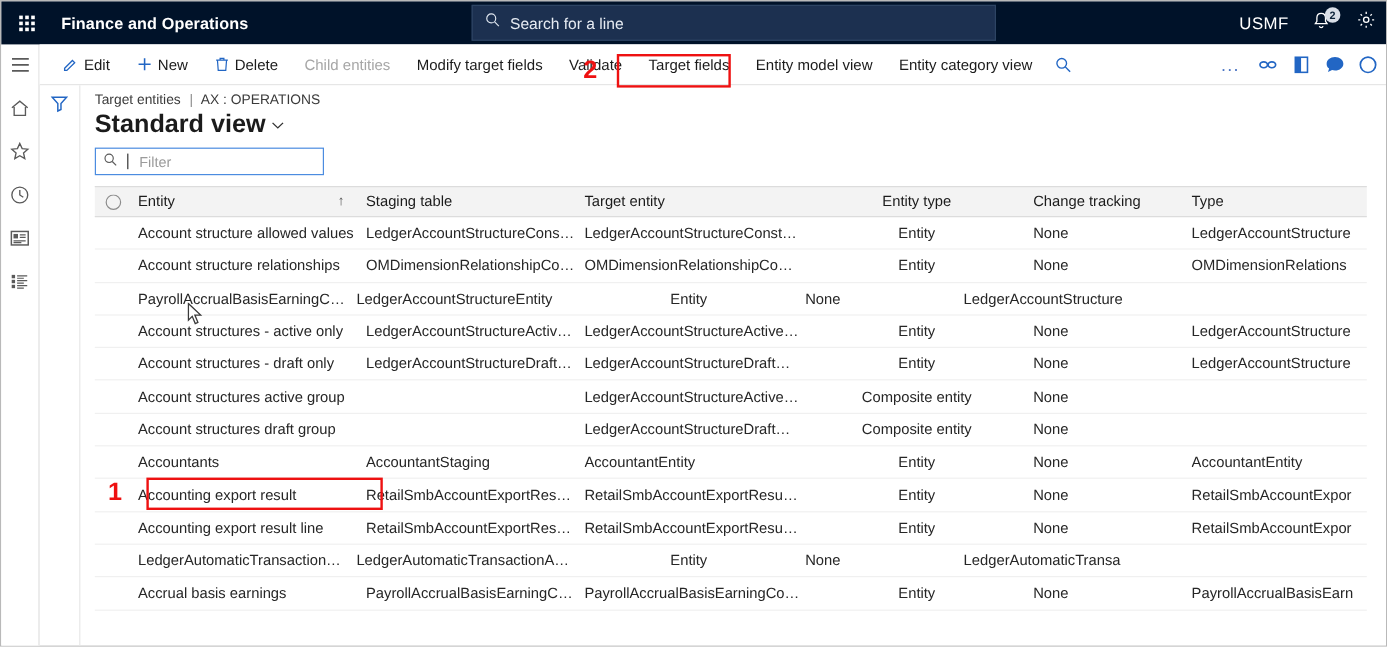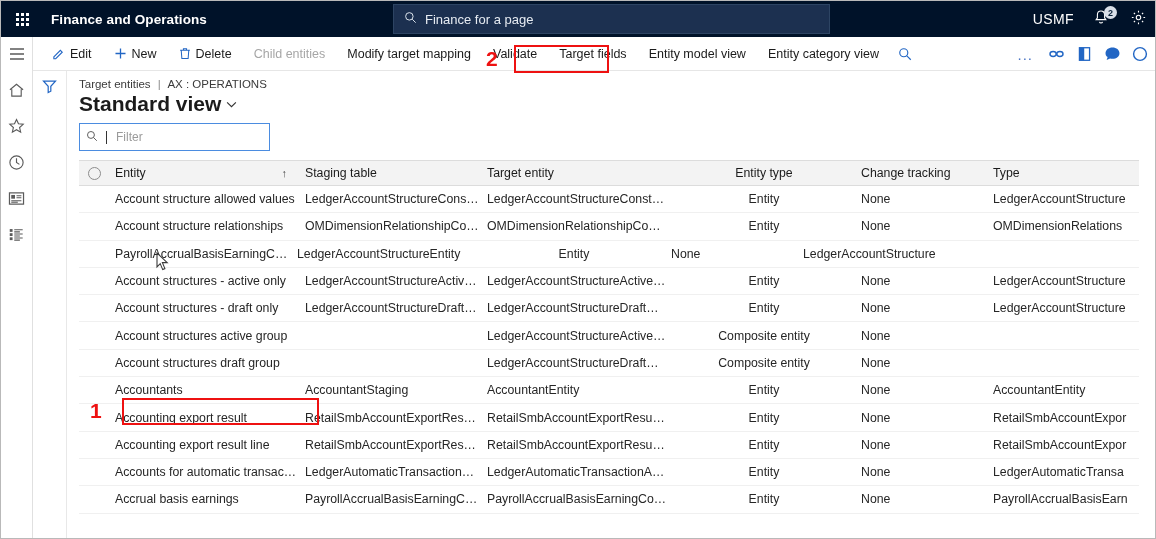--- a/index.html
+++ b/index.html
@@ -140,21 +140,21 @@
   .crumb { font-size: 11.5px; color: #3b3b3b; margin-bottom: 2px; }
   .crumb .sep { margin: 0 4px; color: #8a8a8a; }
   .pagetitle {
     font-size: 21px; font-weight: bold; color: #1b1b1b;
     display: flex; align-items: center; gap: 5px;
     margin-bottom: 7px; cursor: pointer;
   }
   .pagetitle .cv { font-size: 12px; font-weight: normal; color: #333; }
 
   .filterbox {
-    width: 191px; height: 28px;
+    width: 191px; height: 23px;
     border: 1px solid #4b8ce0;
     display: flex; align-items: center;
     padding-left: 6px; gap: 8px;
     background: #fff;
     margin-bottom: 9px;
     cursor: text;
   }
   .filterbox .ph { font-size: 12px; color: #9b9b9b; position: relative; }
   .caret {
     display: inline-block; width: 1px; height: 13px;
@@ -235,21 +235,21 @@
     </div>
     <div class="app-title">Finance and Operations</div>
 
     <div class="hdr-search">
       <span>
         <svg width="13" height="13" viewBox="0 0 16 16">
             <circle cx="6.6" cy="6.6" r="4.6" stroke="#dfe6ef" stroke-width="1.2" fill="none"></circle>
             <line x1="10.1" y1="10.1" x2="14.4" y2="14.4" stroke="#dfe6ef" stroke-width="1.2"></line>
           </svg>
       </span>
-      <span class="ph">Finance for a page</span>
+      <span class="ph">Search for a line</span>
     </div>
 
     <div class="hdr-right">
       <span class="usmf">USMF</span>
       <span class="bell-wrap">
         <svg width="18" height="18" viewBox="0 0 20 20">
             <path d="M10 2.3c-2.4 0-4 1.8-4 4.2v3.2l-1.4 2.1h10.8L14 9.7V6.5c0-2.4-1.6-4.2-4-4.2z" fill="none" stroke="#fff" stroke-width="1.2"></path>
             <path d="M8.3 14.2a1.75 1.75 0 0 0 3.4 0" fill="none" stroke="#fff" stroke-width="1.2"></path>
           </svg>
         <span class="badge">2</span>
@@ -328,21 +328,21 @@
             <svg width="12" height="13" viewBox="0 0 13 14">
                 <path d="M2.4 3.4h8.2l-.7 9.1H3.1zM4.8 3.4V1.8h3.4v1.6M1.2 3.4h10.6" fill="none" stroke="#2266c4" stroke-width="1.1"></path>
               </svg>
           </span>
           <span>Delete</span>
         </div>
         <div class="act disabled">
           <span>Child entities</span>
         </div>
         <div class="act">
-          <span>Modify target mapping</span>
+          <span>Modify target fields</span>
         </div>
         <div class="act">
           <span>Validate</span>
         </div>
         <div class="act">
           <span>Target fields</span>
         </div>
         <div class="act">
           <span>Entity model view</span>
         </div>
@@ -522,21 +522,20 @@
                   <div class="gcell c-sel"></div>
                   <div class="gcell c-ent">Accounting export result line</div>
                   <div class="gcell c-stg">RetailSmbAccountExportResultL...</div>
                   <div class="gcell c-tgt">RetailSmbAccountExportResultL...</div>
                   <div class="gcell c-typ">Entity</div>
                   <div class="gcell c-chg">None</div>
                   <div class="gcell c-ty2">RetailSmbAccountExpor</div>
                 </div>
                 <div class="grow">
                   <div class="gcell c-sel"></div>
-                  <div class="gcell c-ent">Accounts for automatic transacti...</div>
                   <div class="gcell c-stg">LedgerAutomaticTransactionAcc...</div>
                   <div class="gcell c-tgt">LedgerAutomaticTransactionAcc...</div>
                   <div class="gcell c-typ">Entity</div>
                   <div class="gcell c-chg">None</div>
                   <div class="gcell c-ty2">LedgerAutomaticTransa</div>
                 </div>
                 <div class="grow">
                   <div class="gcell c-sel"></div>
                   <div class="gcell c-ent">Accrual basis earnings</div>
                   <div class="gcell c-stg">PayrollAccrualBasisEarningCode...</div>

